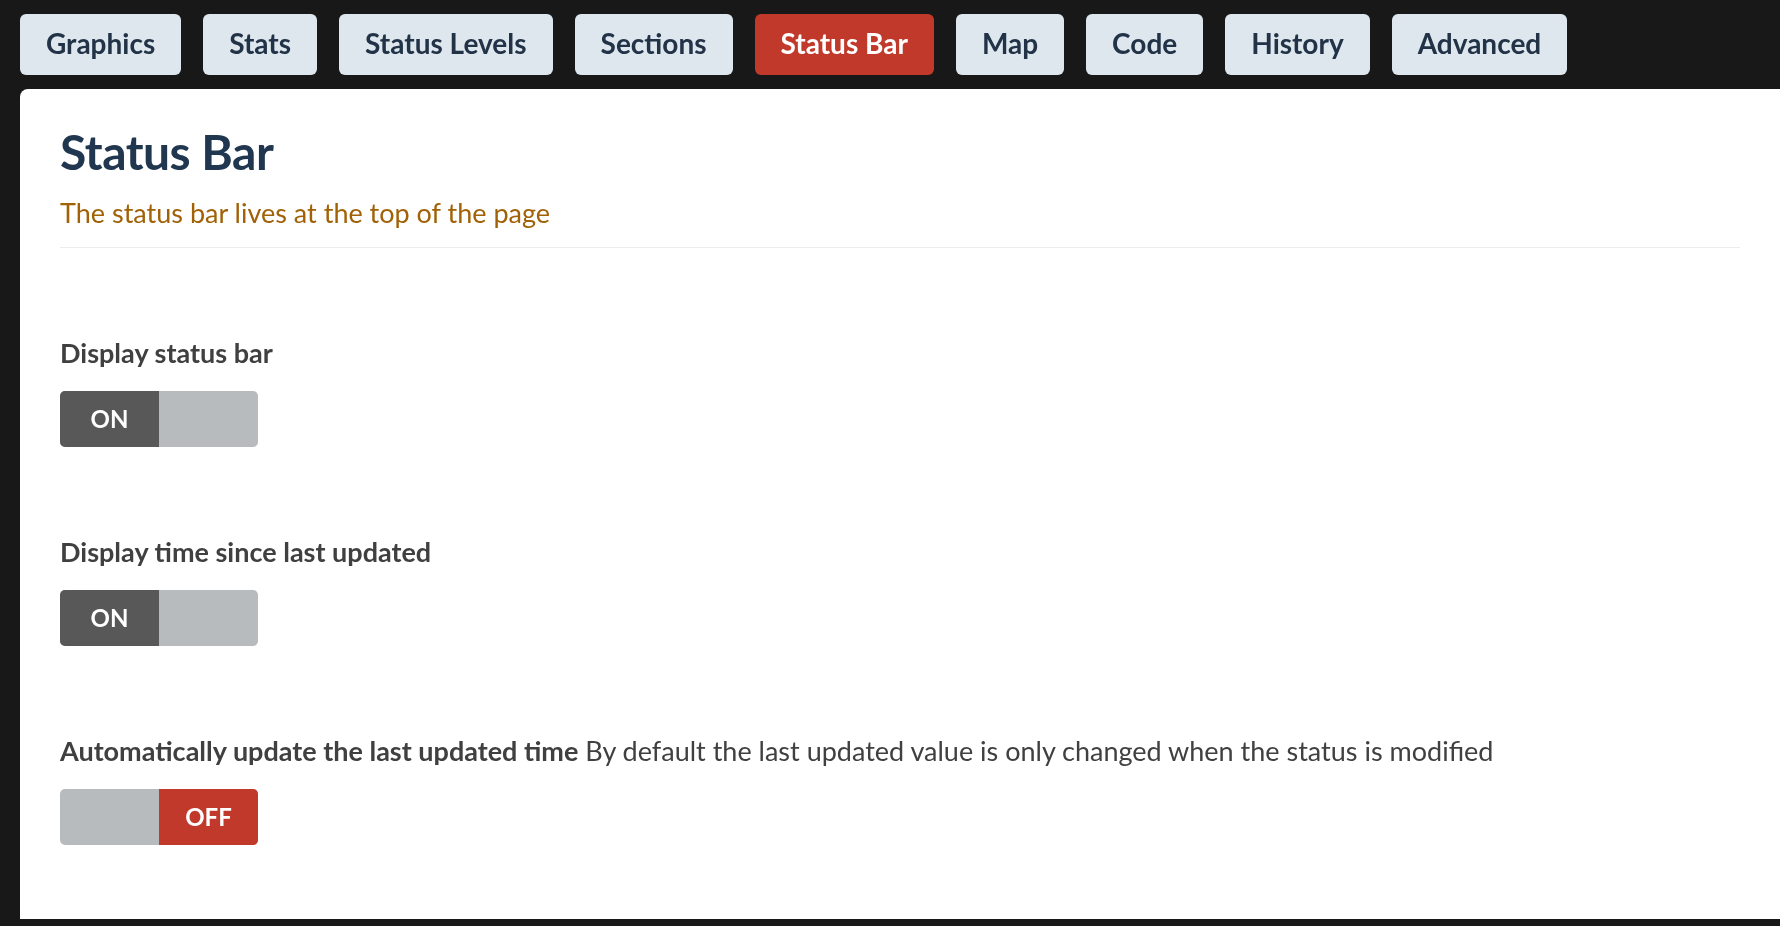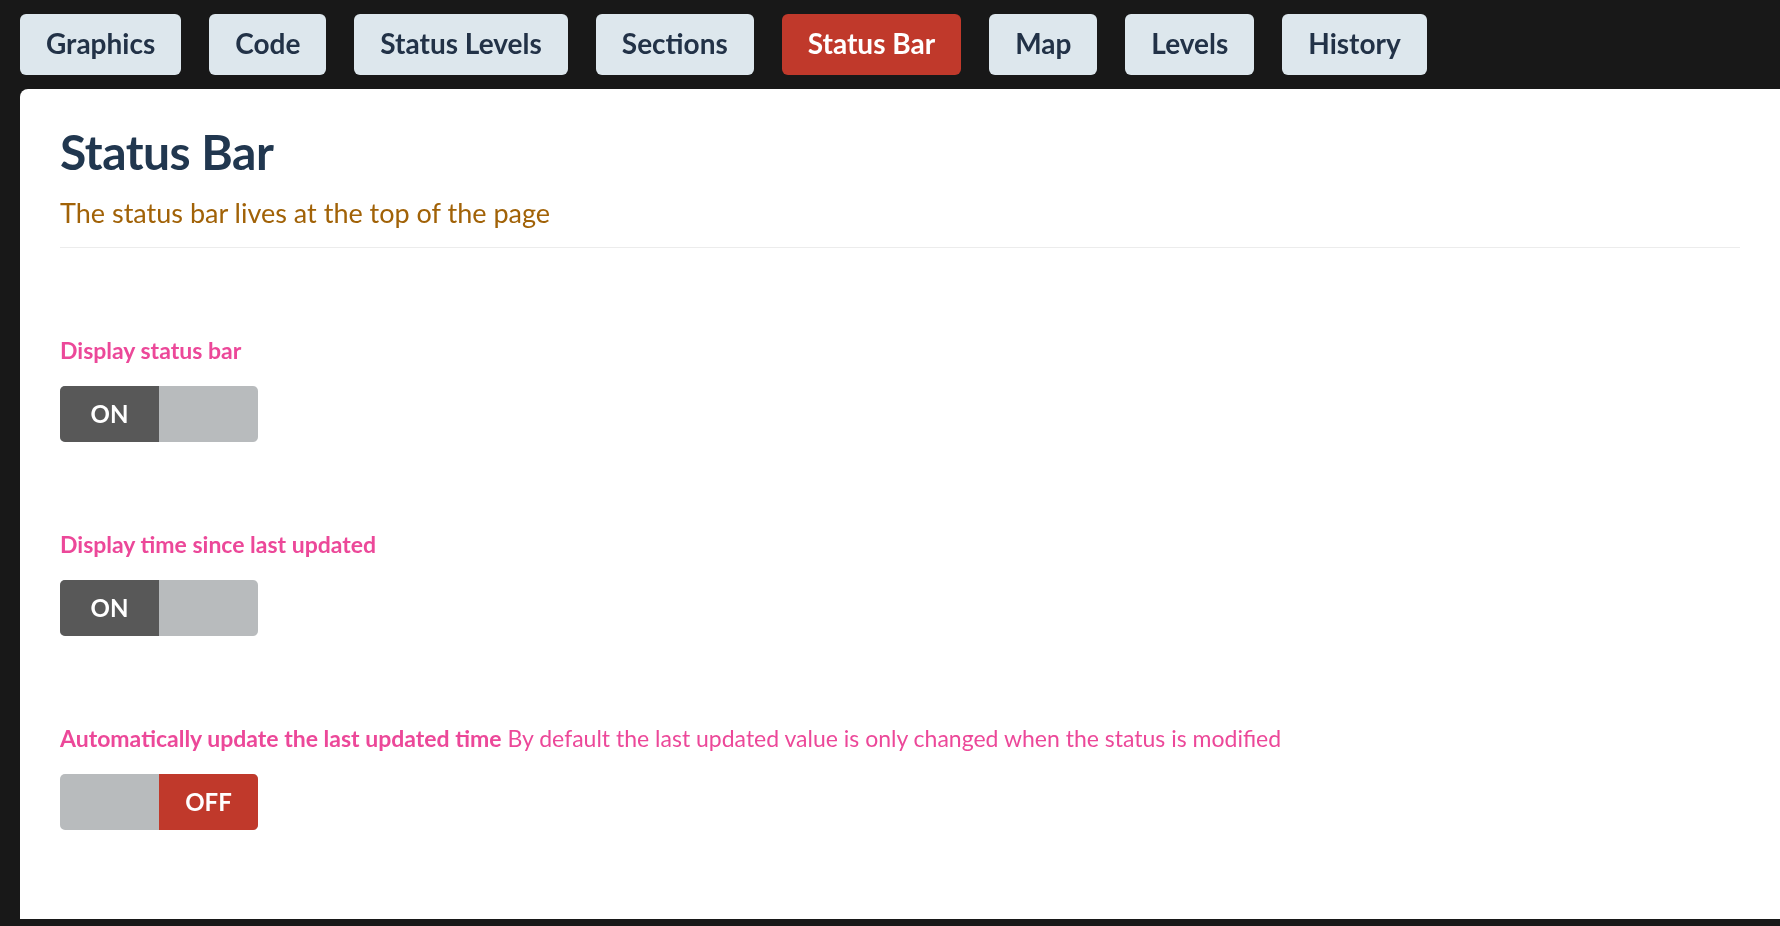--- a/index.html
+++ b/index.html
@@ -13,21 +13,21 @@
   .frame {
     width: 1780px;
     height: 926px;
     background: #181818;
     padding-top: 14px;
     position: relative;
     overflow: hidden;
   }
   .tabs {
     display: flex;
-    gap: 28px;
+    gap: 22px;
     padding-left: 20px;
   }
   .tab {
     background: #dde7ed;
     color: #223247;
     border: none;
     border-radius: 6px;
     padding: 14px 26px 16px;
     font-size: 28px;
     font-weight: 700;
@@ -62,22 +62,22 @@
   }
   .hr {
     border: none;
     border-top: 1px solid #ececec;
     margin: 0;
   }
   .setting {
     margin-top: 88px;
   }
   .setting-label {
-    font-size: 23px;
-    color: #ec4899;
+    font-size: 27px;
+    color: #404040;
     margin-bottom: 22px;
   }
   .setting-label .bold { font-weight: 700; }
   .setting-label .hint  { font-weight: 400; }
   .toggle {
     width: 198px;
     height: 56px;
     background: #b8bbbd;
     border-radius: 5px;
     display: flex;
@@ -102,27 +102,28 @@
   .toggle.on  .half.on-side  span { display: inline; }
   .toggle.off .half.off-side span { display: inline; }
 </style>
 </head>
 <body>
 
 <div class="frame">
 
   <div class="tabs">
     <button class="tab">Graphics</button>
-    <button class="tab">Code</button>
+    <button class="tab">Stats</button>
     <button class="tab">Status Levels</button>
     <button class="tab">Sections</button>
     <button class="tab active">Status Bar</button>
     <button class="tab">Map</button>
-    <button class="tab">Levels</button>
+    <button class="tab">Code</button>
     <button class="tab">History</button>
+    <button class="tab">Advanced</button>
   </div>
 
   <div class="panel">
     <h1>Status Bar</h1>
     <div class="subtitle">The status bar lives at the top of the page</div>
     <hr class="hr">
 
     <div class="setting">
       <div class="setting-label">
         <span class="bold">Display status bar</span>

